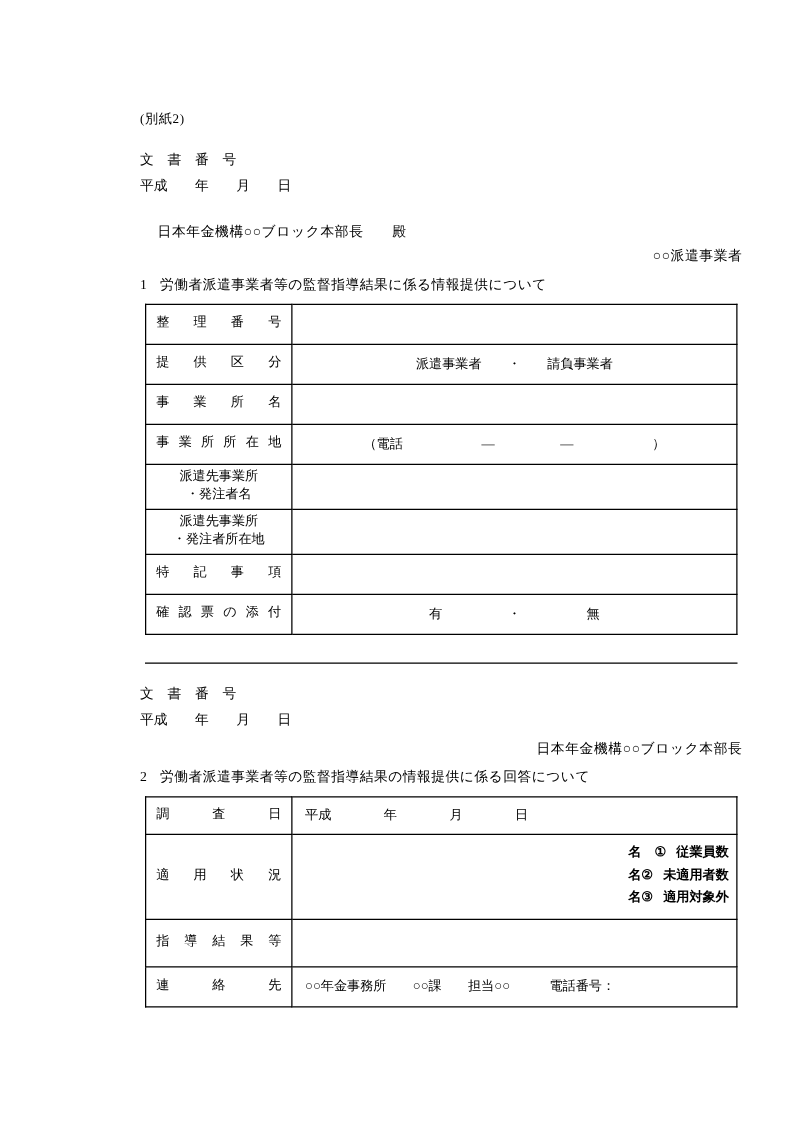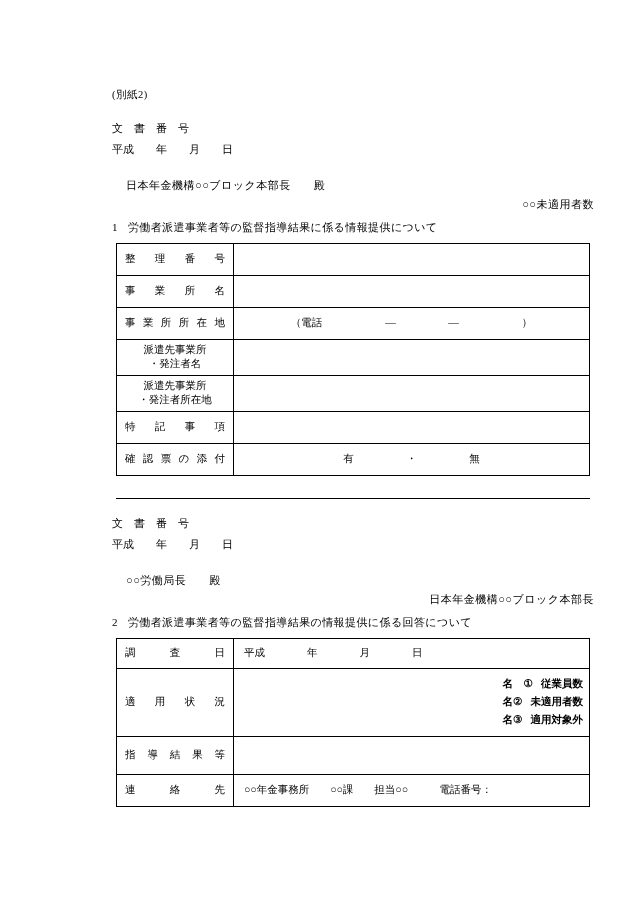--- a/index.html
+++ b/index.html
@@ -130,33 +130,39 @@
 
     <div class="sheet-label">(別紙2)</div>
 
     <div class="doc-head">
       <div>文　書　番　号</div>
       <div>平成　　年　　月　　日</div>
     </div>
 
     <div class="addressee">日本年金機構○○ブロック本部長　　殿</div>
 
-    <div class="issuer">○○未適用者数</div>
+    <div class="issuer">○○派遣事業者</div>
 
     <div class="section-title">
       <span class="num">1</span><span>労働者派遣事業者等の監督指導結果に係る情報提供について</span>
     </div>
 
     <table class="form">
       <tbody>
         <tr class="row-h32">
           <td class="label">
               <span class="j">整理番号</span>
             </td>
           <td class="value"></td>
+        </tr>
+        <tr class="row-h32">
+          <td class="label">
+              <span class="j">提供区分</span>
+            </td>
+          <td class="value">派遣事業者　　・　　請負事業者</td>
         </tr>
         <tr class="row-h32">
           <td class="label">
               <span class="j">事業所名</span>
             </td>
           <td class="value"></td>
         </tr>
         <tr class="row-h32">
           <td class="label">
               <span class="j">事業所所在地</span>
@@ -192,21 +198,20 @@
       </tbody>
     </table>
 
     <hr class="sep">
 
     <div class="doc-head">
       <div>文　書　番　号</div>
       <div>平成　　年　　月　　日</div>
     </div>
 
-    <div class="addressee">○○労働局長　　殿</div>
 
     <div class="issuer">日本年金機構○○ブロック本部長</div>
 
     <div class="section-title">
       <span class="num">2</span><span>労働者派遣事業者等の監督指導結果の情報提供に係る回答について</span>
     </div>
 
     <table class="form">
       <tbody>
         <tr class="row-h30">

